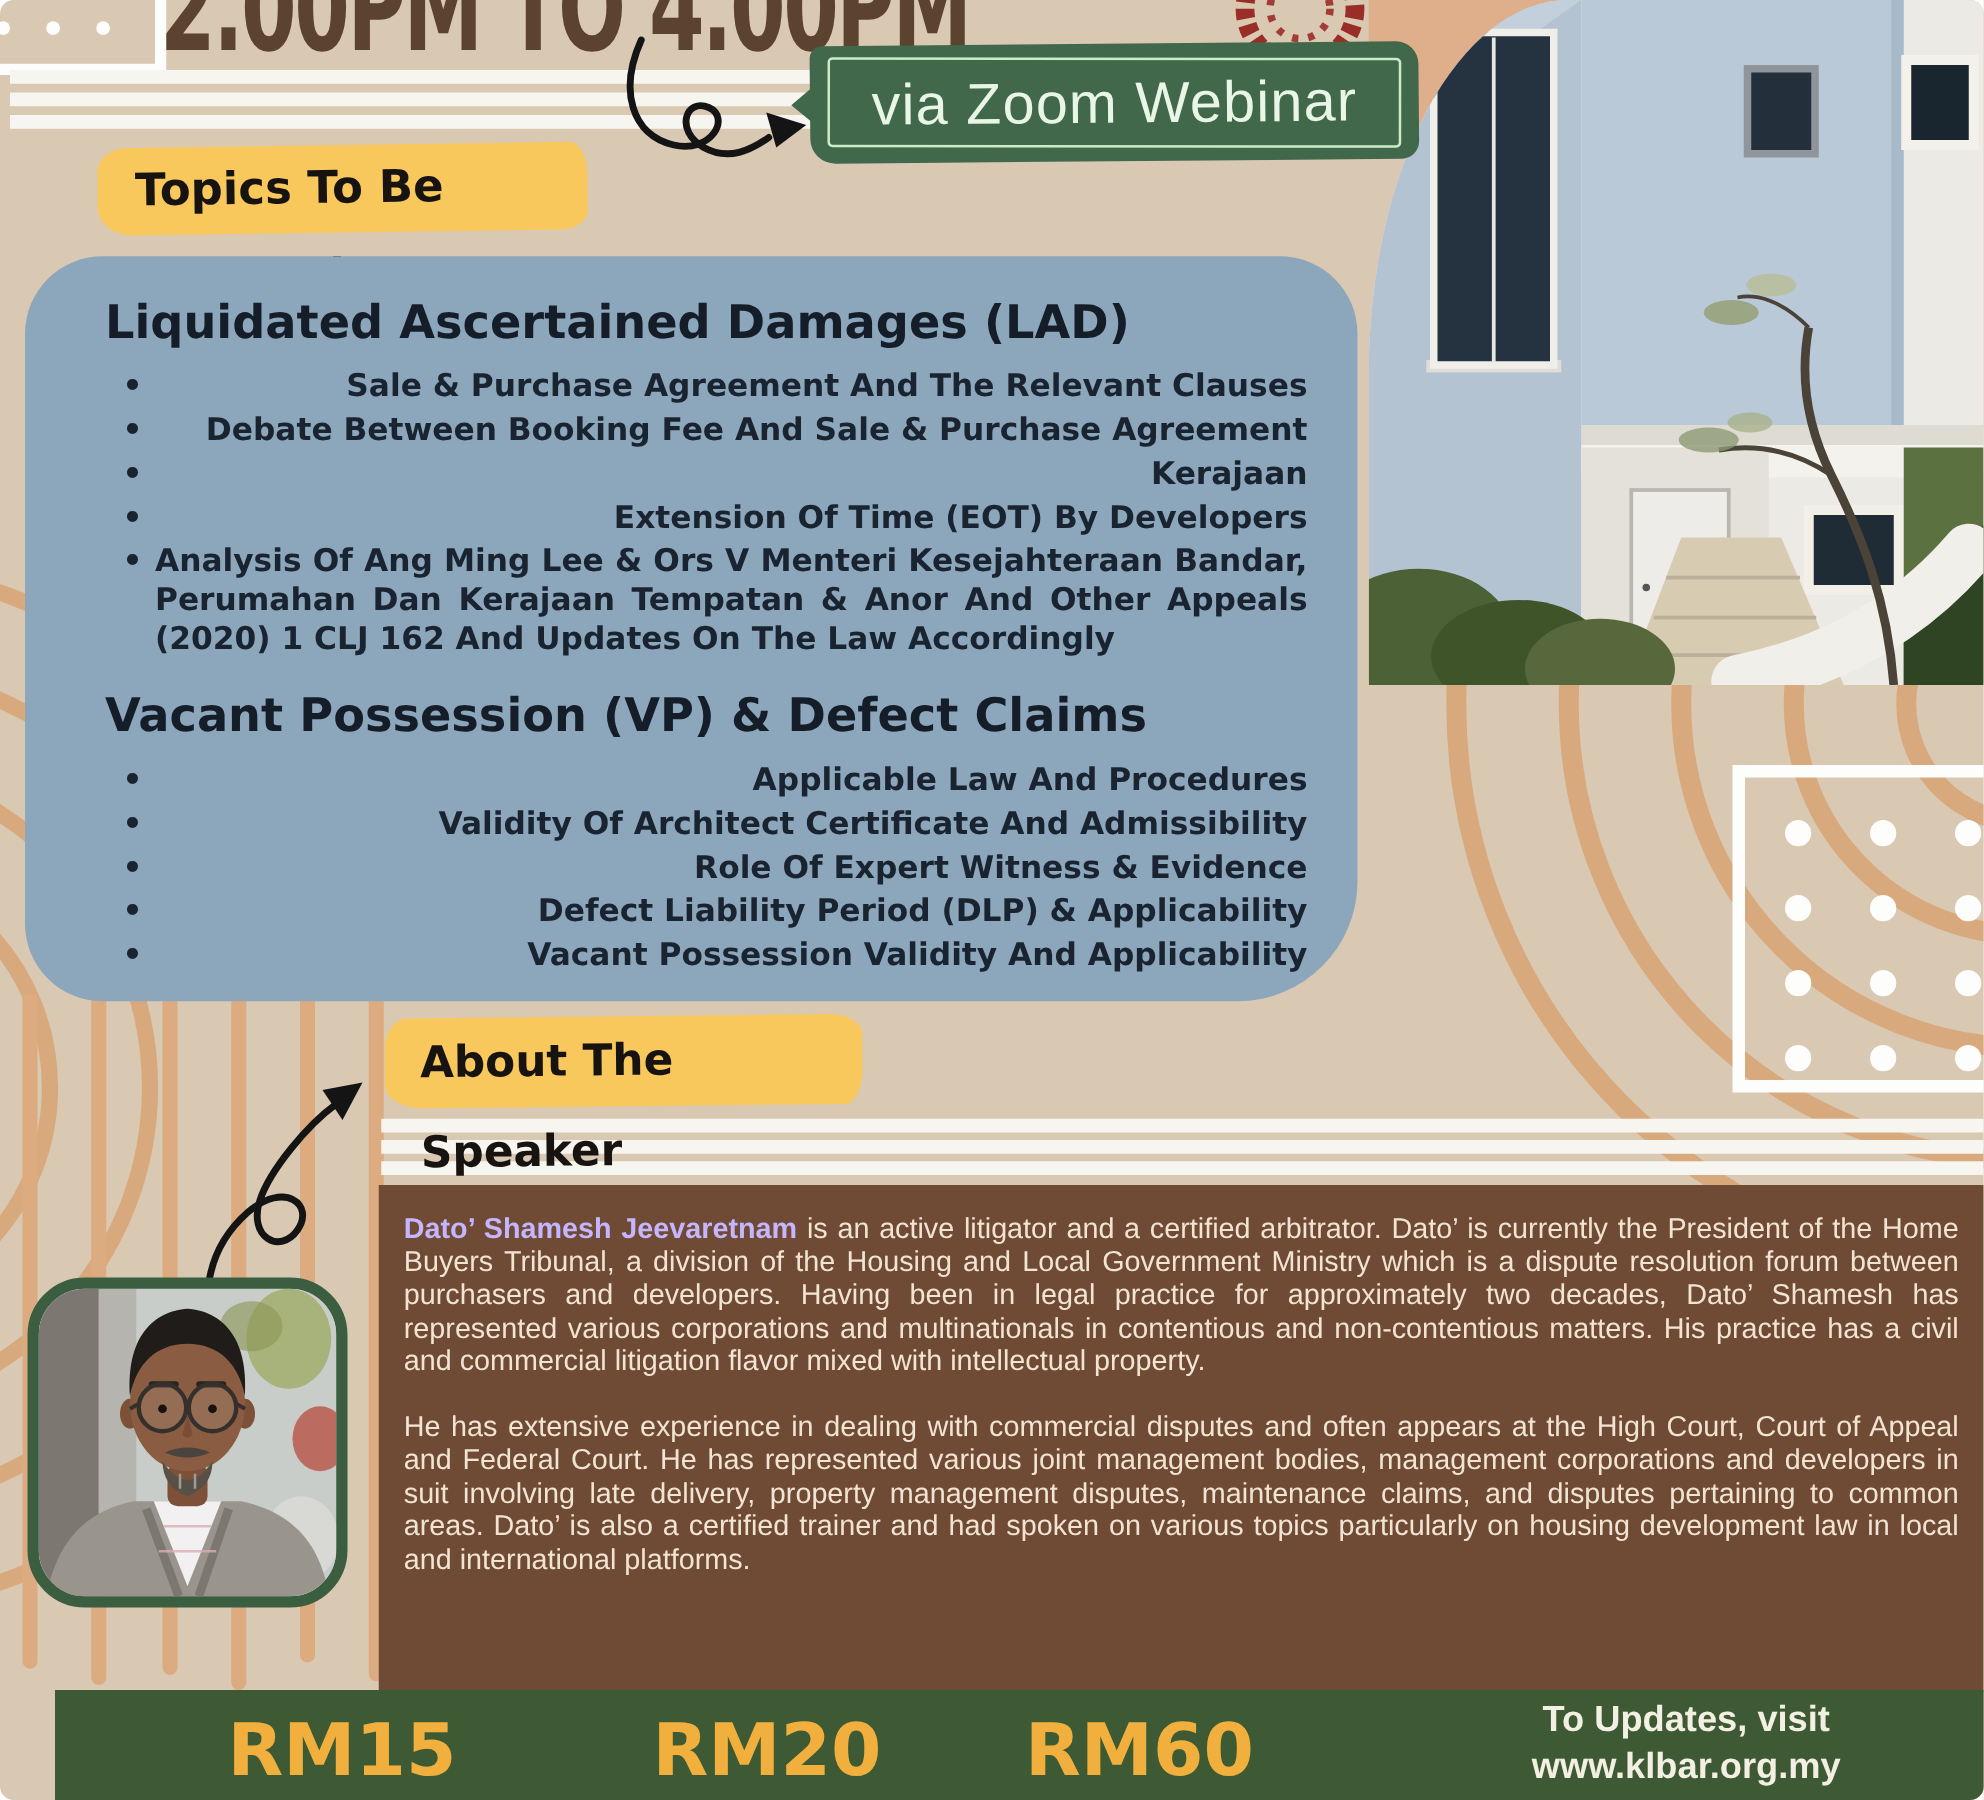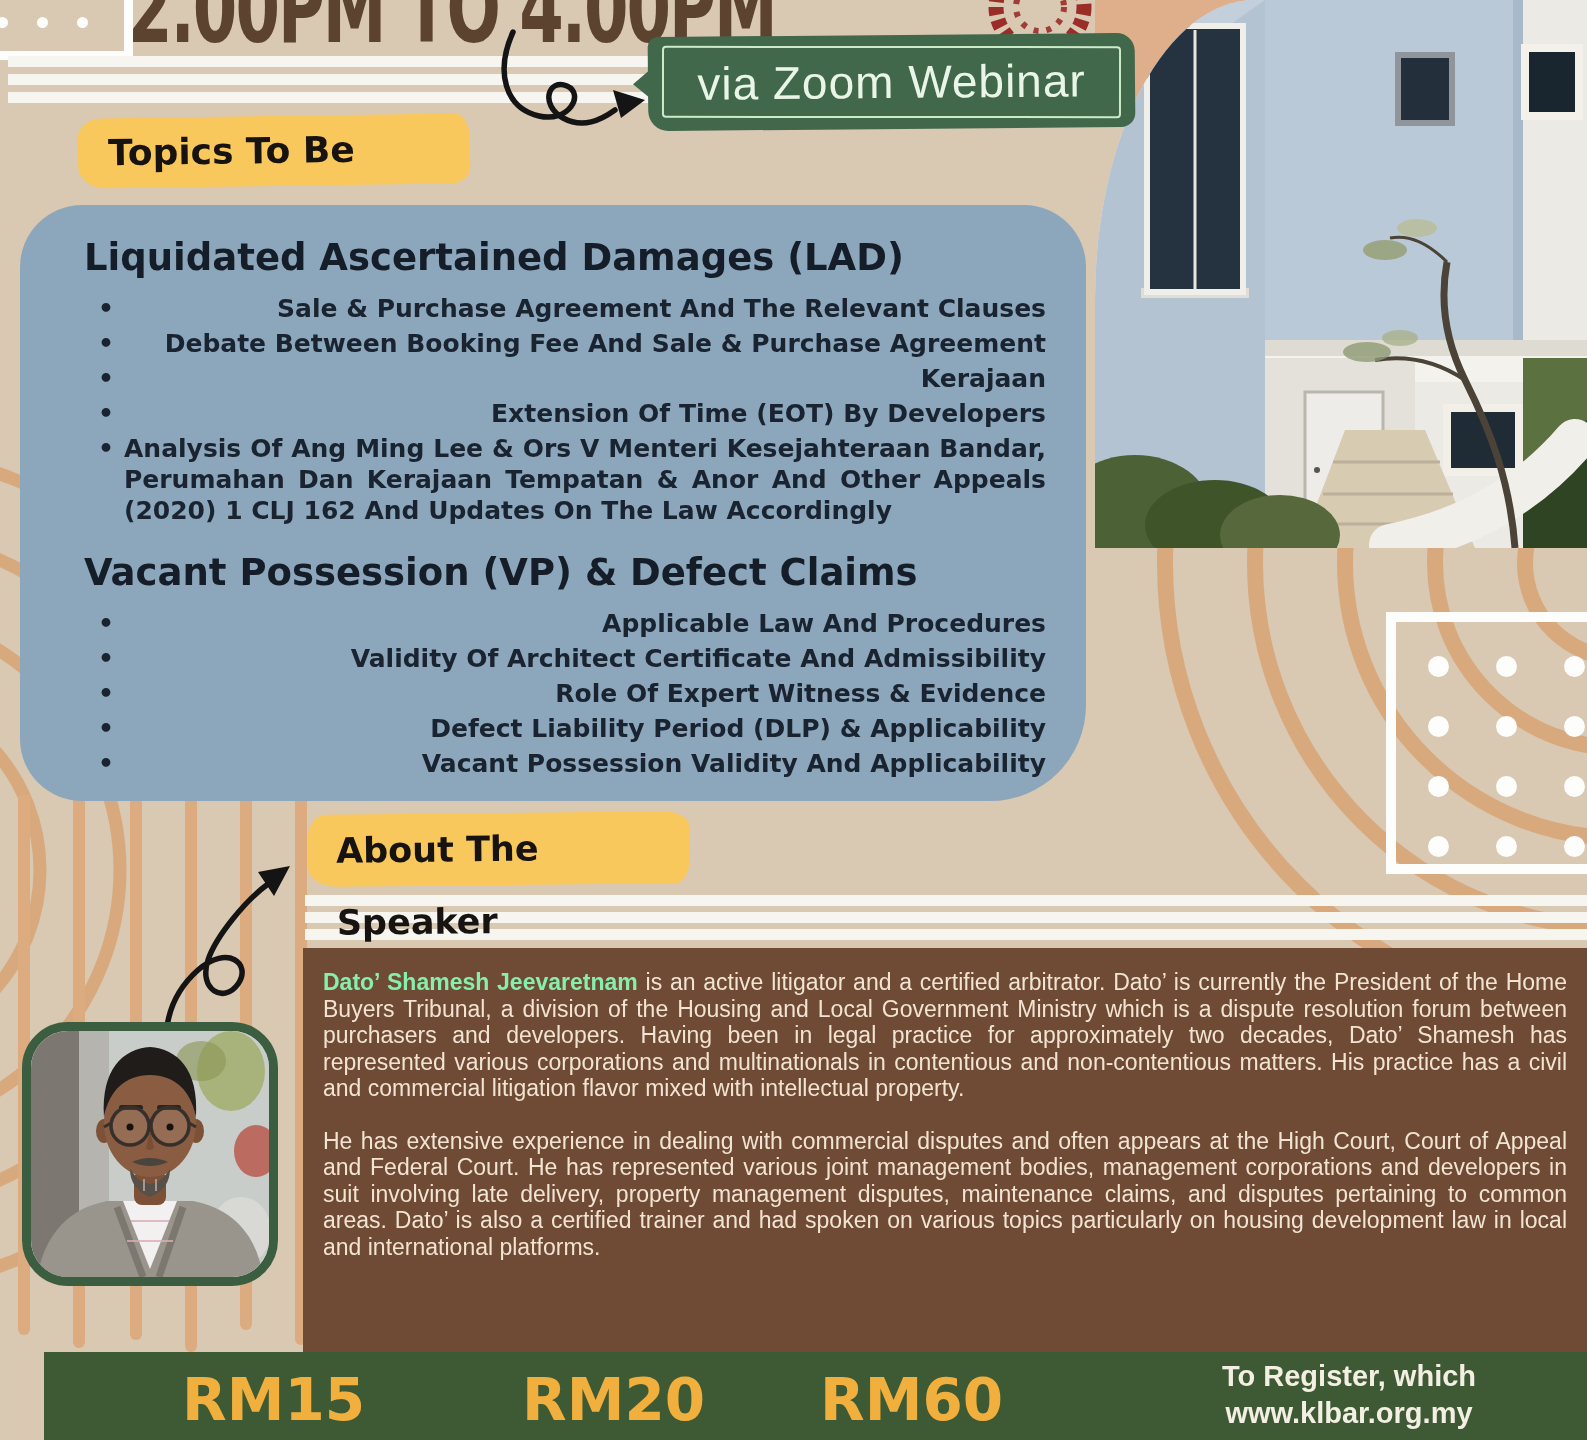--- a/index.html
+++ b/index.html
@@ -1,17 +1,17 @@
 <!DOCTYPE html>
 <html><head>
 <meta charset="utf-8">
 <style>
   html,body{margin:0;padding:0;}
   .poster{position:relative;width:1587px;height:1440px;background:#d9c8b2;overflow:hidden;
-          font-family:"Liberation Sans",sans-serif;}
+          font-family:"Liberation Sans",sans-serif;border-radius:11px;}
   .abs{position:absolute;}
 
   
   .vstripe{position:absolute;top:795px;width:12px;background:#dcab80;border-radius:0 0 8px 8px;}
   .tstripe{position:absolute;left:8px;width:652px;height:11px;background:#f7f5f0;}
   .astripe{position:absolute;left:305px;width:1282px;height:11px;background:#f7f5f0;}
 
   
   .corner-frame{position:absolute;left:-80px;top:-80px;width:195px;height:122px;border:9px solid #fdfdfb;}
   .corner-dot{position:absolute;top:17px;width:11px;height:11px;border-radius:50%;background:#fdfdfb;}
@@ -49,21 +49,21 @@
   .titem.justify{text-align:justify;}
 
   
   .dot-frame{position:absolute;left:1386px;top:612px;width:250px;height:262px;border:10px solid #fdfdfb;box-sizing:border-box;}
   .fdot{position:absolute;width:21px;height:21px;border-radius:50%;background:#fdfdfb;}
 
   
   .bio{position:absolute;left:303px;top:948px;width:1284px;height:405px;background:#6f4a35;
        box-sizing:border-box;padding:21px 20px 0 20px;color:#f2e4d3;font-size:23px;line-height:26.5px;text-align:justify;}
   .bio p{margin:0 0 26px 0;}
-  .bio b{color:#86efac;margin-top:24px;}
+  .bio b{color:#c4b5fd;margin-top:24px;}
 
   
   .speaker-photo{position:absolute;left:22px;top:1022px;width:256px;height:264px;border:9px solid #3b5e41;
        border-radius:46px;overflow:hidden;background:#c9cdc9;box-sizing:border-box;}
 
   
   .house-photo{position:absolute;left:1095px;top:0;width:492px;height:548px;overflow:hidden;
        border-top-left-radius:160px 300px;}
   .salmon{position:absolute;left:1095px;top:0;width:185px;height:125px;background:#dfaf8c;border-radius:0 0 0 80px;}
 
@@ -260,18 +260,18 @@
       <line x1="113" y1="148" x2="113" y2="160" stroke="#a09a92" stroke-width="2"></line>
       <line x1="125" y1="148" x2="125" y2="160" stroke="#a09a92" stroke-width="2"></line>
     </svg>
   </div>
 
   <div class="footer">
     <span class="price" style="left:138px;">RM15</span>
     <span class="price" style="left:478px;">RM20</span>
     <span class="price" style="left:776px;">RM60</span>
     <div class="register">
-      <div>To Register, which</div>
+      <div>To Updates, visit</div>
       <div>www.klbar.org.my</div>
     </div>
   </div>
 
 </div>
 
 </body></html>

